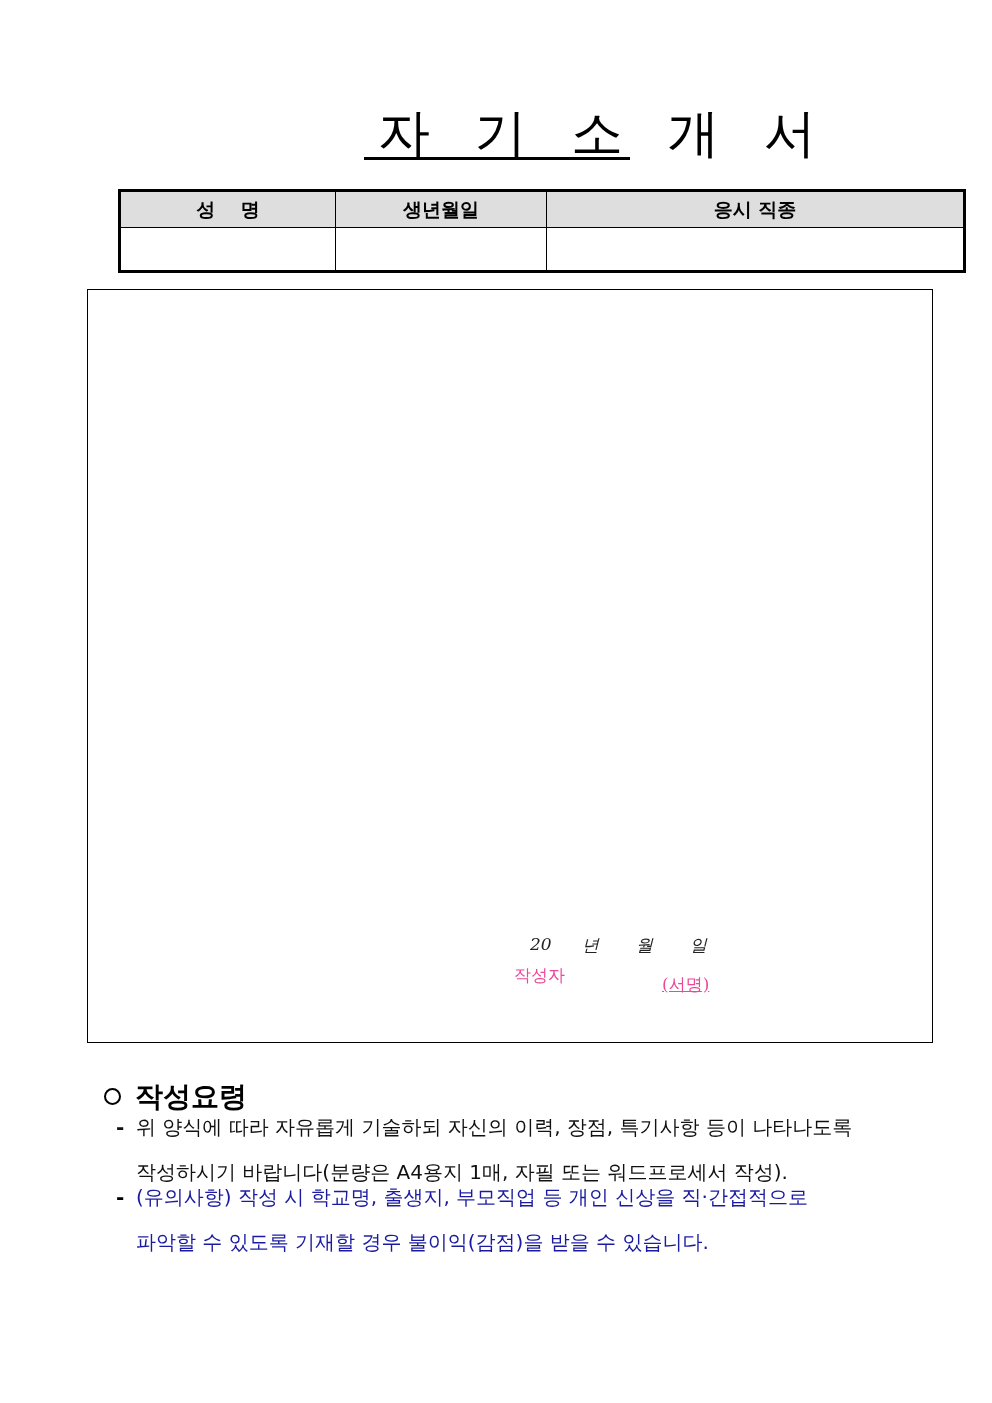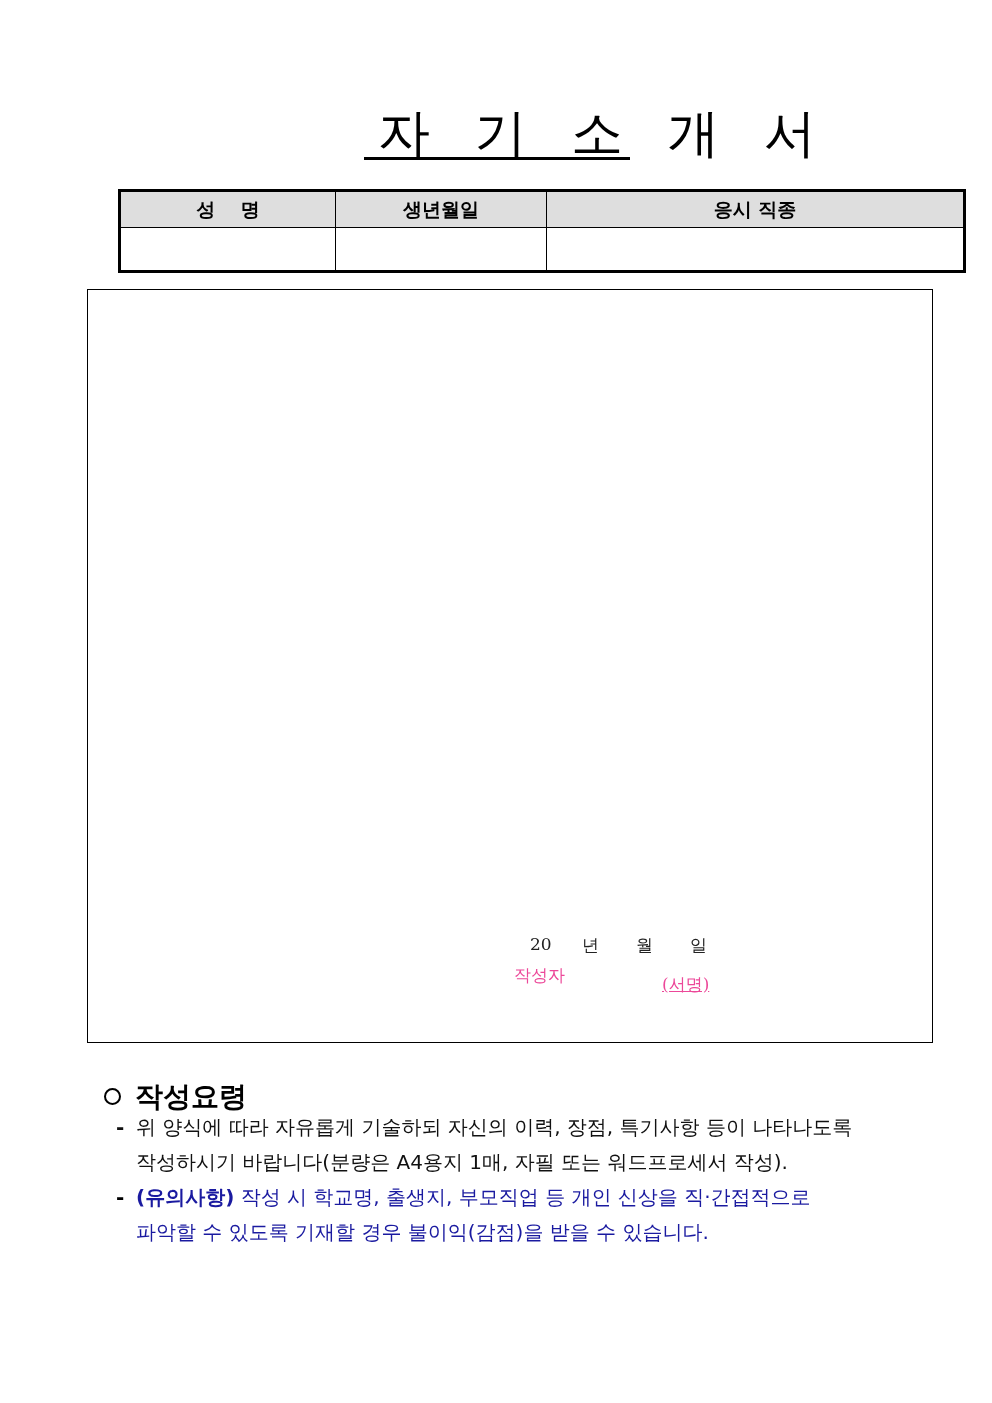--- a/index.html
+++ b/index.html
@@ -25,42 +25,42 @@
     table.info td { height: 42px; }
     .col1 { width: 216px; } .col2 { width: 211px; }
     .body-box {
       position: absolute; left: 87px; top: 289px; width: 846px; height: 754px;
       border: 1px solid #000; box-sizing: border-box;
     }
     .date-line {
       position: absolute; left: 530px; top: 934px; font-size: 17px; color: #222;
       display: flex; gap: 0;
     }
-    .date-line span { display: inline-block; }
+    .date-line span { display: inline-block; font-style: italic; }
     .sig-line {
       position: absolute; left: 514px; top: 964px; font-size: 17px; color: #ec4899;
     }
     .sig-line .sig { position: absolute; left: 148px; top: 9px; white-space: nowrap; text-decoration: underline; }
     .guide-head {
       position: absolute; left: 104px; top: 1078px; font-size: 28px; font-weight: bold;
       font-family: "DejaVu Sans", "Liberation Sans", sans-serif; white-space: nowrap;
     }
     .guide-head .circle {
       display: inline-block; width: 13px; height: 13px; border: 2px solid #000;
       border-radius: 50%; margin-right: 14px; vertical-align: 1px;
     }
     .guide-item {
       position: absolute; left: 116px; font-size: 20px; line-height: 35px; white-space: nowrap;
       font-family: "DejaVu Sans", "Liberation Sans", sans-serif;
     }
     .guide-item .dash { display: inline-block; width: 20px; font-weight: bold; }
-    .guide-item .indent { padding-left: 20px; }
+    .guide-item .indent { padding-left: 20px; margin-top: 10px; }
     .item1 { top: 1110px; color: #111; }
     .item2 { top: 1180px; color: #1a1aa0; }
-    .item2 .bold { font-weight: bold; }
+    .item2 .bold { font-weight: normal; }
   </style>
 </head>
 <body>
 
 <div class="title">자 기 소 개 서</div>
 
 <table class="info">
   <colgroup>
       <col class="col1">
       <col class="col2">

